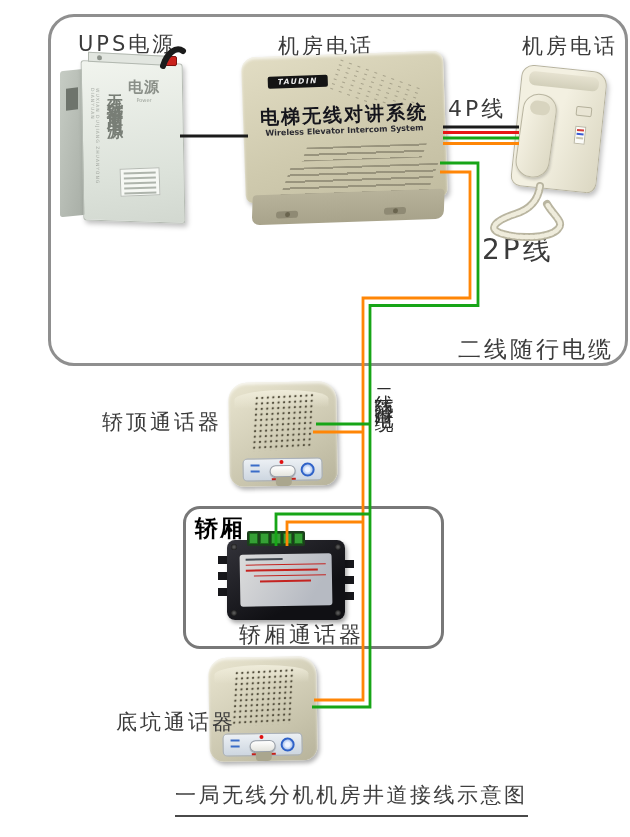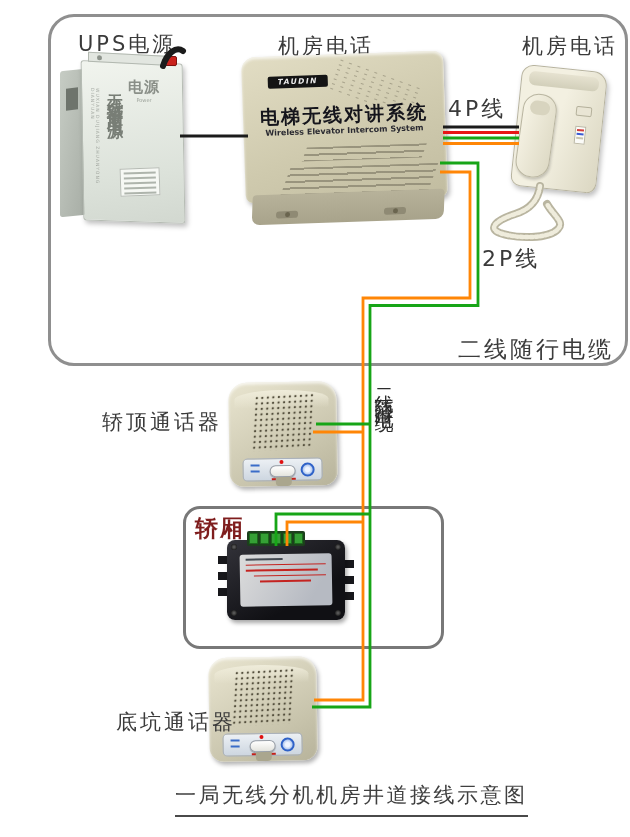--- a/index.html
+++ b/index.html
@@ -70,21 +70,21 @@
   .carcom-term i { flex:1; background:#35a035; border:1px solid #1a6a1a; border-radius:1px; }
   .carcom-plate { position:absolute; left:13px; top:14px; width:92px; height:52px; background:linear-gradient(120deg,#dcdcdc,#b6bac2 80%); border-radius:3px; transform:rotate(-1deg); }
   .carcom-plate i { display:block; height:1.5px; margin:4px 6px 0 6px; background:#c42320; }
   .carcom-plate i.dk { background:#444a52; }
   .carcom-screw { position:absolute; width:6px; height:6px; border-radius:50%; background:radial-gradient(#555 20%, #000); }
 
   
   .cabinet { left:190px; top:256px; width:209px; height:103px; background:#f3f3f3; border:3.5px solid #2e2e2e; border-radius:15px; }
   .cabinet-lbl { position:absolute; left:12px; top:10px; font-size:20px; letter-spacing:3px; color:#3e3e3e; }
   .carbox { left:163px; top:506px; width:261px; height:143px; border:3px solid #787878; border-radius:17px; background:#fff; }
-  .carbox-lbl { position:absolute; left:9px; top:4px; font-size:23px; font-weight:bold; letter-spacing:2px; color:#7f1d1d; }
+  .carbox-lbl { position:absolute; left:9px; top:4px; font-size:23px; font-weight:bold; letter-spacing:2px; color:#000000; }
 
   .vcable-lbl { left:352px; top:374px; height:136px; writing-mode:vertical-rl; font-size:19px; letter-spacing:5px; color:#2c2c2c; }
   .room-title { left:438px; top:334px; font-size:23px; letter-spacing:3px; color:#3c3c3c; }
   .caption { left:155px; top:781px; font-size:21px; letter-spacing:2.5px; color:#3f3f3f; border-bottom:2.5px solid #4a4a4a; padding-bottom:6px; }
 
   svg.wires { position:absolute; left:0; top:0; z-index:40; pointer-events:none; }
 </style>
 </head>
 <body>
 
@@ -147,21 +147,21 @@
       <i style="background:#d23a3a;"></i>
         <i style="background:#3a5ad2;"></i>
         <i style="background:#c8c4b0;"></i>
     </div>
     <div class="phone-handset">
         <i></i>
       </div>
   </div>
 
   <div class="lbl" style="left:428px; top:94px; font-size:22px;">4P线</div>
-  <div class="lbl" style="left:462px; top:244px; font-size:22px;">2P线</div>
+  <div class="lbl" style="left:462px; top:231px; font-size:28px;">2P线</div>
 
 
   <div class="abs room-title">二线随行电缆</div>
 
   <div class="abs icom" style="left:209px; top:382px;">
     <div class="icom-body">
       <div class="icom-ridge"></div>
       <div class="icom-grille"></div>
       <div class="icom-panel">
         <span class="icom-dash" style="top:5px;"></span>
@@ -203,20 +203,21 @@
       </div>
     </div>
     <div class="carcom-term">
         <i></i>
         <i></i>
         <i></i>
         <i></i>
         <i></i>
       </div>
   </div>
+  <div class="lbl" style="left:219px; top:620px; font-size:22px;">轿厢通话器</div>
 
   <div class="abs icom" style="left:189px; top:657px;">
     <div class="icom-body">
       <div class="icom-ridge"></div>
       <div class="icom-grille"></div>
       <div class="icom-panel">
         <span class="icom-dash" style="top:5px;"></span>
         <span class="icom-dash" style="top:11px;"></span>
         <span class="icom-led"></span>
         <span class="icom-btn"></span>

